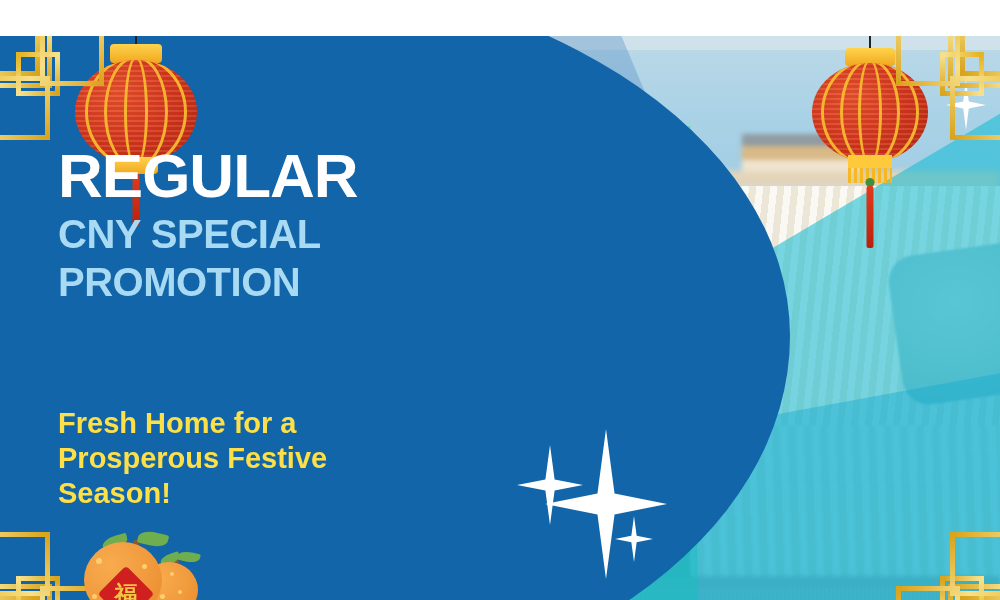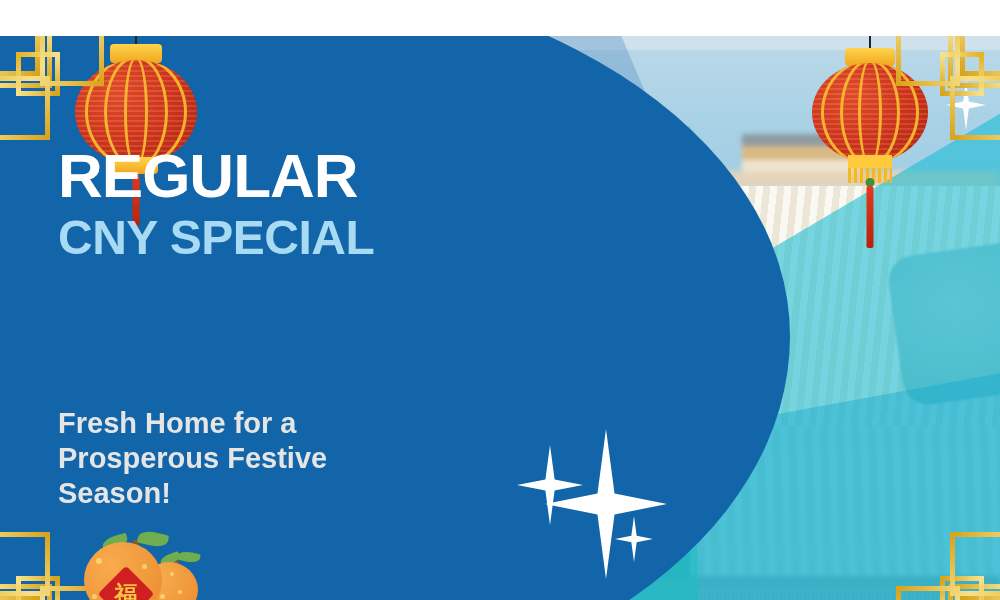--- a/index.html
+++ b/index.html
@@ -219,26 +219,26 @@
   .leaf { position:absolute; border-radius:60% 10% 60% 10%; background:#6fae4e; }
   .stem { position:absolute; background:#8a5a2b; border-radius:2px; }
 
   
   .copy { position:absolute; left:58px; top:110px; width:420px; }
   .h1 {
     color:#ffffff; font-weight:bold; font-size:62px; line-height:.96;
     letter-spacing:-1px;
   }
   .h2 {
-    color:#a9daf4; font-weight:bold; font-size:48px; line-height:1.02;
+    color:#a9daf4; font-weight:bold; font-size:40px; line-height:1.02;
     letter-spacing:-.5px; margin-top:8px;
   }
   .tag {
     position:absolute; left:58px; top:370px; width:330px;
-    color:#e5e5e5; font-weight:bold; font-size:29px; line-height:1.2;
+    color:#fde047; font-weight:bold; font-size:29px; line-height:1.2;
   }
 </style>
 </head>
 <body>
 
 <div class="banner">
 
   <div class="photo">
     <div class="photo-wall"></div>
     <div class="photo-wall-top"></div>
@@ -327,20 +327,21 @@
     <span class="fr-a"></span>
       <span class="fr-b"></span>
       <span class="fr-c"></span>
     <span class="fr-d"></span>
       <span class="fr-e"></span>
   </div>
 
   <div class="copy">
     <div class="h1">REGULAR</div>
     <div class="h2">CNY SPECIAL</div>
+    <div class="h2">PROMOTION</div>
   </div>
 
   <div class="tag">Fresh Home for a Prosperous Festive Season!</div>
 
   <div class="mandarins">
     <div class="stem" style="left:54px; top:12px; width:6px; height:22px; transform:rotate(6deg);"></div>
     <div class="leaf" style="left:24px; top:8px; width:26px; height:13px; transform:rotate(-16deg);"></div>
     <div class="leaf" style="left:60px; top:4px; width:30px; height:14px; transform:rotate(14deg);"></div>
 
     <div class="stem" style="left:96px; top:30px; width:5px; height:14px; transform:rotate(-8deg);"></div>

